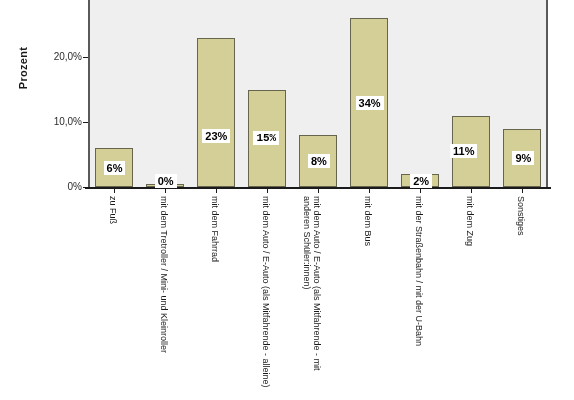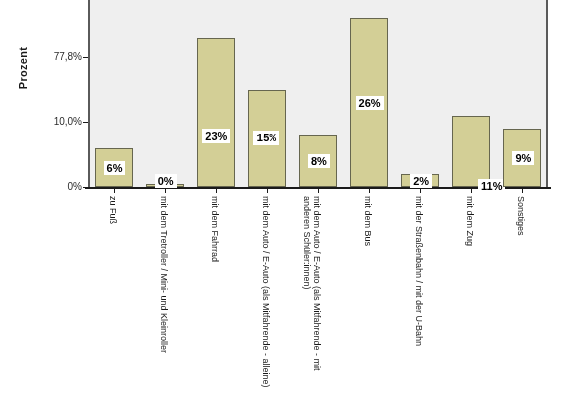--- a/index.html
+++ b/index.html
@@ -109,40 +109,40 @@
   <div id="plot-area"></div>
   <div id="axis-line-x"></div>
 
   <div id="y-axis-title">Prozent</div>
 
   <div id="y-ticks">
       <div class="y-tick" style="top: 181px;">0%</div>
       <div class="y-tick-mark" style="top: 187px;"></div>
       <div class="y-tick" style="top: 116px;">10,0%</div>
       <div class="y-tick-mark" style="top: 122px;"></div>
-      <div class="y-tick" style="top: 51px;">77,8%</div>
+      <div class="y-tick" style="top: 51px;">20,0%</div>
       <div class="y-tick-mark" style="top: 57px;"></div>
     </div>
   <div id="bars-layer">
       <div class="bar" style="left: 94.5556px; top: 148px; width: 38px; height: 39px; background: rgb(211, 207, 150); border-color: rgb(102, 102, 79);"></div>
       <div class="bar-label" style="left: 103.556px; top: 160.5px;">6%</div>
       <div class="bar" style="left: 145.667px; top: 184px; width: 38px; height: 3px; background: rgb(211, 207, 150); border-color: rgb(102, 102, 79);"></div>
       <div class="bar-label" style="left: 154.667px; top: 174px;">0%</div>
       <div class="bar" style="left: 196.778px; top: 37.5px; width: 38px; height: 149.5px; background: rgb(211, 207, 150); border-color: rgb(102, 102, 79);"></div>
       <div class="bar-label" style="left: 202.278px; top: 105.25px; margin-top: 24px;">23%</div>
       <div class="bar" style="left: 247.889px; top: 89.5px; width: 38px; height: 97.5px; background: rgb(211, 207, 150); border-color: rgb(102, 102, 79);"></div>
       <div class="bar-label" style="left: 253.389px; top: 131.25px; font-family: Liberation Mono, monospace;">15%</div>
       <div class="bar" style="left: 299px; top: 135px; width: 38px; height: 52px; background: rgb(211, 207, 150); border-color: rgb(102, 102, 79);"></div>
       <div class="bar-label" style="left: 308px; top: 154px;">8%</div>
       <div class="bar" style="left: 350.111px; top: 18px; width: 38px; height: 169px; background: rgb(211, 207, 150); border-color: rgb(102, 102, 79);"></div>
-      <div class="bar-label" style="left: 355.611px; top: 95.5px;">26%</div>
+      <div class="bar-label" style="left: 355.611px; top: 95.5px;">34%</div>
       <div class="bar" style="left: 401.222px; top: 174px; width: 38px; height: 13px; background: rgb(211, 207, 150); border-color: rgb(102, 102, 79);"></div>
       <div class="bar-label" style="left: 410.222px; top: 174px;">2%</div>
       <div class="bar" style="left: 452.333px; top: 115.5px; width: 38px; height: 71.5px; background: rgb(211, 207, 150); border-color: rgb(102, 102, 79);"></div>
-      <div class="bar-label" style="left: 478px; top: 144.25px; margin-top: 35px;">11%</div>
+      <div class="bar-label" style="left: 450px; top: 144.25px;">11%</div>
       <div class="bar" style="left: 503.444px; top: 128.5px; width: 38px; height: 58.5px; background: rgb(211, 207, 150); border-color: rgb(102, 102, 79);"></div>
       <div class="bar-label" style="left: 512.444px; top: 150.75px;">9%</div>
     </div>
   <div id="cats-layer">
       <div class="x-tick-mark" style="left: 113.556px;"></div>
       <div class="cat-label" style="left: 117.556px;">zu Fuß</div>
       <div class="x-tick-mark" style="left: 164.667px;"></div>
       <div class="cat-label" style="left: 168.667px;">mit dem Tretroller / Mini- und Kleinroller</div>
       <div class="x-tick-mark" style="left: 215.778px;"></div>
       <div class="cat-label" style="left: 219.778px;">mit dem Fahrrad</div>

